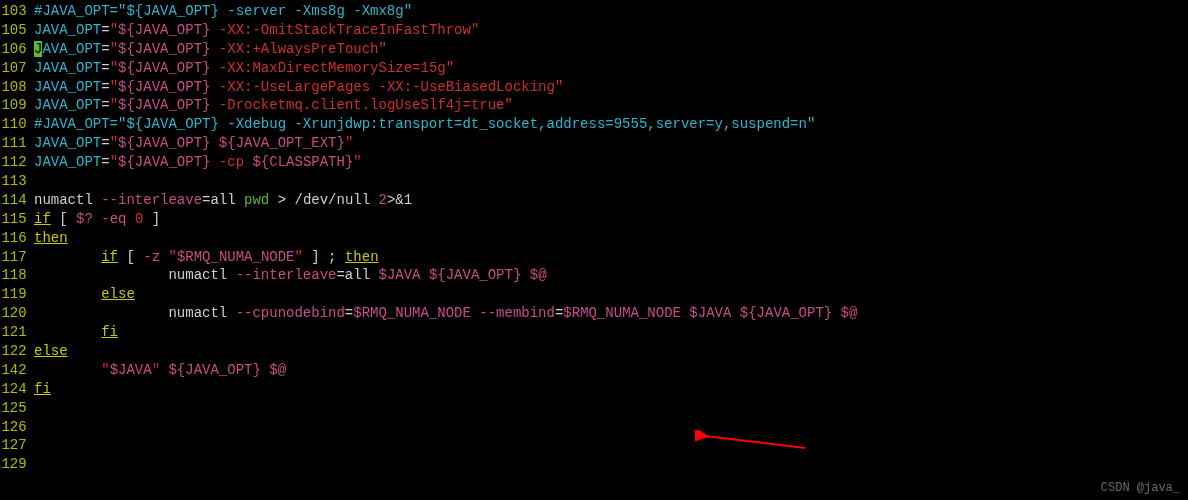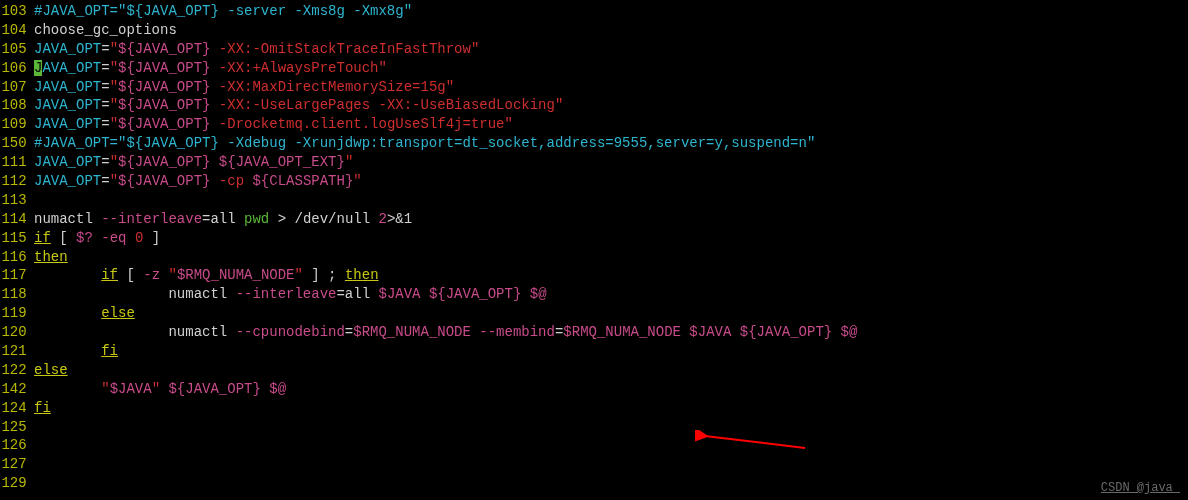--- a/index.html
+++ b/index.html
@@ -38,41 +38,39 @@
   .cursor-cell {
     background: #5ab738;
     color: #000;
   }
   .watermark {
     position: absolute;
     bottom: 4px;
     right: 8px;
     font-size: 12px;
     color: #6a6a6a;
-    text-decoration: underline;
   }
   .arrow {
     position: absolute;
     left: 695px;
     top: 430px;
     pointer-events: none;
   }
 </style>
 </head>
 <body>
 
 <div class="editor" id="editor">
     <div class="line"><span class="gutter">103</span><span class="code"><span class="c-comment">#JAVA_OPT="${JAVA_OPT} -server -Xms8g -Xmx8g"</span></span></div>
-    <div class="line"><span class="gutter">104</span><span class="code"><span class="c-white">choose_gc_options</span></span></div>
     <div class="line"><span class="gutter">105</span><span class="code"><span class="c-cyan">JAVA_OPT</span><span class="c-white">=</span><span class="c-red">"</span><span class="c-magenta">${JAVA_OPT}</span><span class="c-red"> -XX:-OmitStackTraceInFastThrow</span><span class="c-red">"</span></span></div>
     <div class="line"><span class="gutter">106</span><span class="code"><span class="cursor-cell">J</span><span class="c-cyan">AVA_OPT</span><span class="c-white">=</span><span class="c-red">"</span><span class="c-magenta">${JAVA_OPT}</span><span class="c-red"> -XX:+AlwaysPreTouch</span><span class="c-red">"</span></span></div>
     <div class="line"><span class="gutter">107</span><span class="code"><span class="c-cyan">JAVA_OPT</span><span class="c-white">=</span><span class="c-red">"</span><span class="c-magenta">${JAVA_OPT}</span><span class="c-red"> -XX:MaxDirectMemorySize=15g</span><span class="c-red">"</span></span></div>
     <div class="line"><span class="gutter">108</span><span class="code"><span class="c-cyan">JAVA_OPT</span><span class="c-white">=</span><span class="c-red">"</span><span class="c-magenta">${JAVA_OPT}</span><span class="c-red"> -XX:-UseLargePages -XX:-UseBiasedLocking</span><span class="c-red">"</span></span></div>
     <div class="line"><span class="gutter">109</span><span class="code"><span class="c-cyan">JAVA_OPT</span><span class="c-white">=</span><span class="c-red">"</span><span class="c-magenta">${JAVA_OPT}</span><span class="c-red"> -Drocketmq.client.logUseSlf4j=true</span><span class="c-red">"</span></span></div>
-    <div class="line"><span class="gutter">150</span><span class="code"><span class="c-comment">#JAVA_OPT="${JAVA_OPT} -Xdebug -Xrunjdwp:transport=dt_socket,address=9555,server=y,suspend=n"</span></span></div>
+    <div class="line"><span class="gutter">110</span><span class="code"><span class="c-comment">#JAVA_OPT="${JAVA_OPT} -Xdebug -Xrunjdwp:transport=dt_socket,address=9555,server=y,suspend=n"</span></span></div>
     <div class="line"><span class="gutter">111</span><span class="code"><span class="c-cyan">JAVA_OPT</span><span class="c-white">=</span><span class="c-red">"</span><span class="c-magenta">${JAVA_OPT} ${JAVA_OPT_EXT}</span><span class="c-red">"</span></span></div>
     <div class="line"><span class="gutter">112</span><span class="code"><span class="c-cyan">JAVA_OPT</span><span class="c-white">=</span><span class="c-red">"</span><span class="c-magenta">${JAVA_OPT}</span><span class="c-red"> -cp </span><span class="c-magenta">${CLASSPATH}</span><span class="c-red">"</span></span></div>
     <div class="line"><span class="gutter">113</span><span class="code"><span class="c-white"></span></span></div>
     <div class="line"><span class="gutter">114</span><span class="code"><span class="c-white">numactl </span><span class="c-magenta">--interleave</span><span class="c-white">=all </span><span class="c-green">pwd</span><span class="c-white"> &gt; </span><span class="c-white">/dev/null </span><span class="c-magenta">2</span><span class="c-white">&gt;&amp;</span><span class="c-white">1</span></span></div>
     <div class="line"><span class="gutter">115</span><span class="code"><span class="c-yellow">if</span><span class="c-white"> [</span><span class="c-white"> </span><span class="c-magenta">$?</span><span class="c-white"> </span><span class="c-magenta">-eq</span><span class="c-white"> </span><span class="c-red">0</span><span class="c-white"> ]</span></span></div>
     <div class="line"><span class="gutter">116</span><span class="code"><span class="c-yellow">then</span></span></div>
     <div class="line"><span class="gutter">117</span><span class="code"><span class="c-white">        </span><span class="c-yellow">if</span><span class="c-white"> [</span><span class="c-white"> </span><span class="c-magenta">-z</span><span class="c-white"> </span><span class="c-red">"</span><span class="c-magenta">$RMQ_NUMA_NODE</span><span class="c-red">"</span><span class="c-white"> ] ; </span><span class="c-yellow">then</span></span></div>
     <div class="line"><span class="gutter">118</span><span class="code"><span class="c-white">                numactl </span><span class="c-magenta">--interleave</span><span class="c-white">=all </span><span class="c-magenta">$JAVA</span><span class="c-white"> </span><span class="c-magenta">${JAVA_OPT}</span><span class="c-white"> </span><span class="c-magenta">$@</span></span></div>
     <div class="line"><span class="gutter">119</span><span class="code"><span class="c-white">        </span><span class="c-yellow">else</span></span></div>
     <div class="line"><span class="gutter">120</span><span class="code"><span class="c-white">                numactl </span><span class="c-magenta">--cpunodebind</span><span class="c-white">=</span><span class="c-magenta">$RMQ_NUMA_NODE</span><span class="c-white"> </span><span class="c-magenta">--membind</span><span class="c-white">=</span><span class="c-magenta">$RMQ_NUMA_NODE</span><span class="c-white"> </span><span class="c-magenta">$JAVA</span><span class="c-white"> </span><span class="c-magenta">${JAVA_OPT}</span><span class="c-white"> </span><span class="c-magenta">$@</span></span></div>

